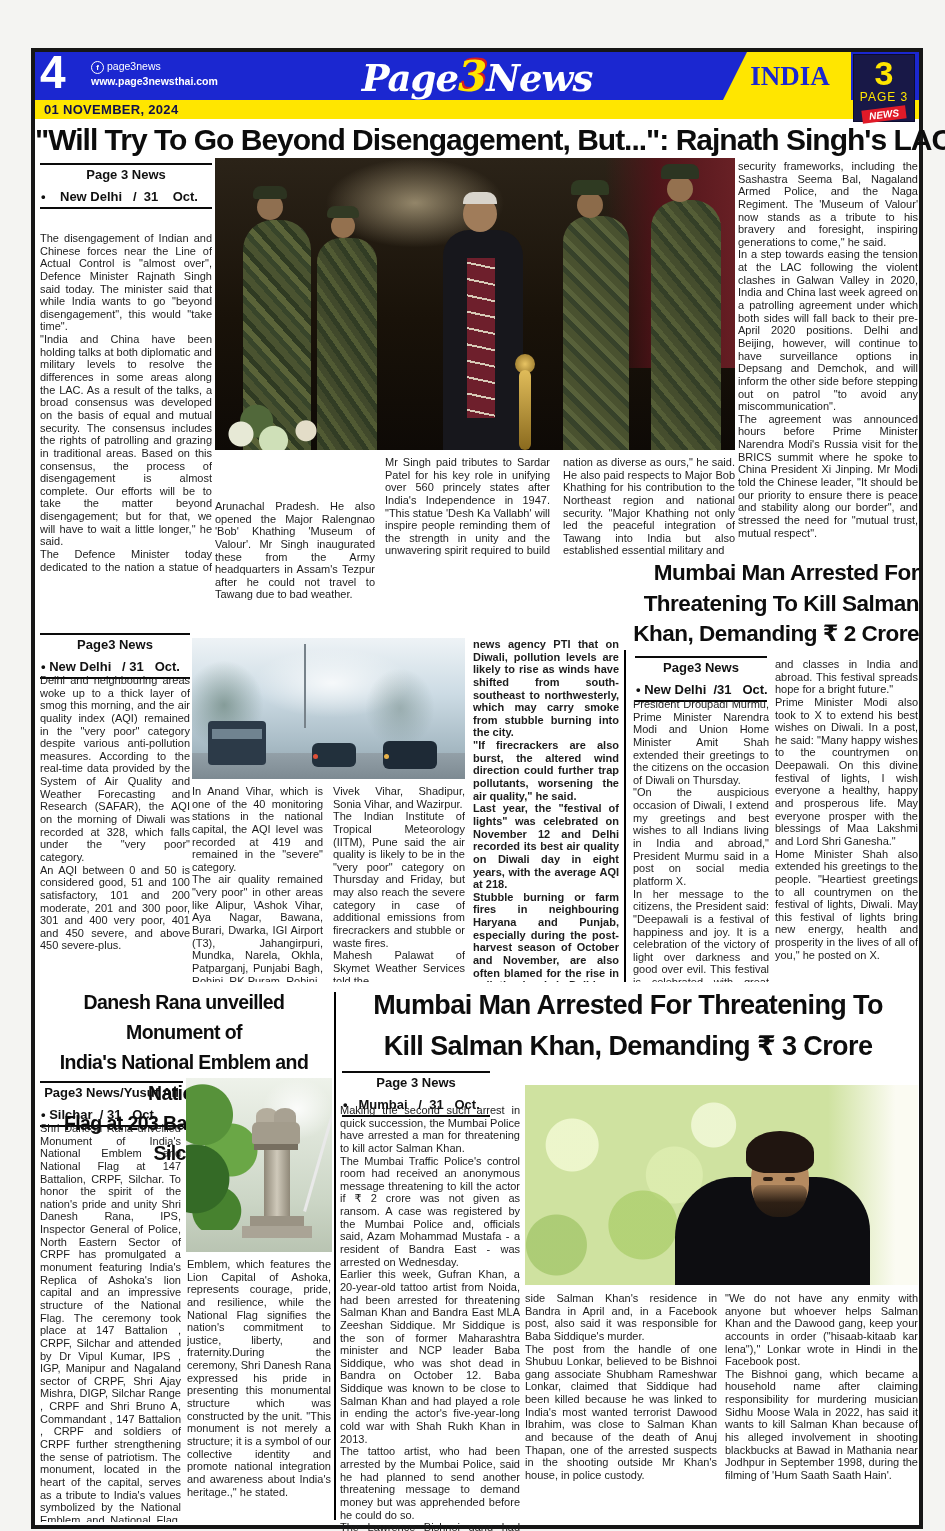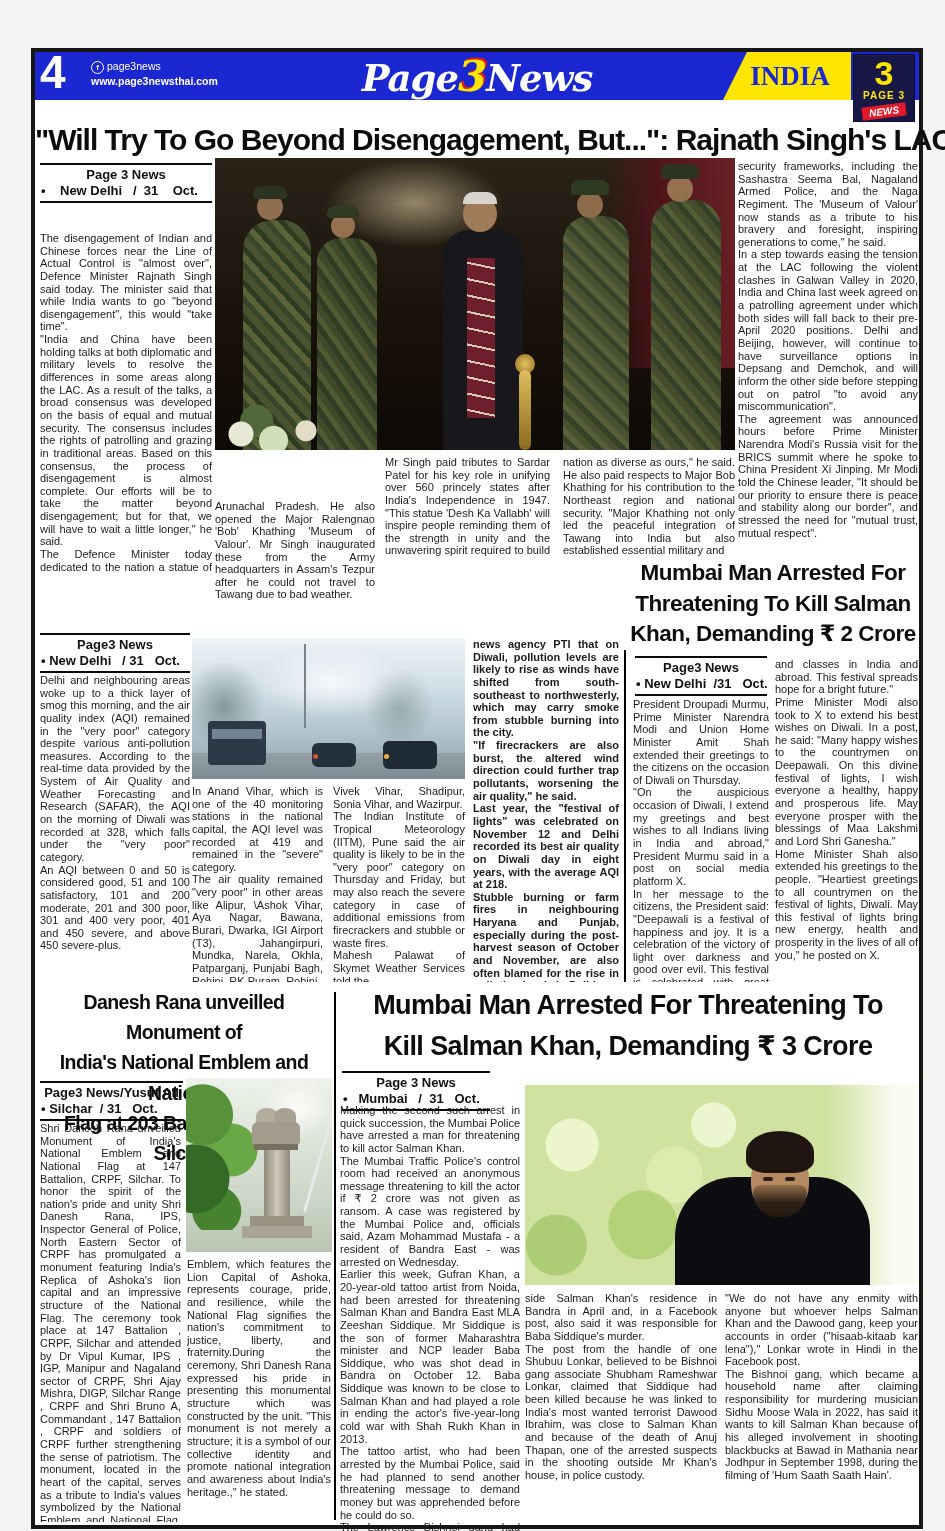--- a/index.html
+++ b/index.html
@@ -17,43 +17,43 @@
     font-family:"DejaVu Serif","Liberation Serif",serif;font-weight:bold;font-style:italic;
     font-size:37px;letter-spacing:-1px;}
   .masthead .m3{color:#ffe500;font-size:42px;text-shadow:2px -2px 0 #d81c20;}
   .india{position:absolute;right:68px;top:0;width:128px;height:48px;background:#ffe600;
     clip-path:polygon(24px 0,100% 0,100% 100%,0 100%);color:#1b27d0;
     font-family:"Liberation Serif","DejaVu Serif",serif;font-weight:bold;font-size:27px;
     line-height:48px;text-align:center;padding-left:6px;box-sizing:border-box;}
   .logo{position:absolute;right:4px;top:2px;width:62px;height:68px;background:#181847;z-index:6;
     text-align:center;border:1px solid #0c0c30;box-sizing:border-box;}
   .logo .l3{color:#ffe500;font-size:34px;font-weight:bold;line-height:34px;display:block;margin-top:1px;}
-  .logo .lp{color:#ffe500;font-size:10px;font-weight:bold;letter-spacing:1px;display:block;}
+  .logo .lp{color:#ffe500;font-size:12px;font-weight:normal;letter-spacing:1px;display:block;}
   .logo .ln{display:inline-block;background:#e01a28;color:#fff;font-style:italic;font-weight:bold;
     font-size:10px;padding:1px 7px;transform:rotate(-7deg);margin-top:2px;}
   .datebar{position:absolute;left:0;top:48px;width:884px;height:19px;background:#ffe600;
     color:#10104a;font-weight:bold;font-size:13px;line-height:19px;padding-left:9px;
     box-sizing:border-box;letter-spacing:.3px;}
   
   .h-main{position:absolute;left:0;top:71px;width:884px;text-align:center;color:#0c0c0c;
     font-size:30px;font-weight:bold;letter-spacing:-1px;white-space:nowrap;}
   .h-serif{position:absolute;left:0px;top:512px;width:588px;text-align:center;color:#0d0d0d;
     font-family:"DejaVu Serif","Liberation Serif",serif;font-weight:bold;font-size:28px;
     line-height:1.22;white-space:pre-line;letter-spacing:0px;}
-  .h-greet{position:absolute;left:592px;top:506px;width:292px;text-align:center;color:#0d0d0d;
+  .h-greet{position:absolute;left:592px;top:506px;width:292px;text-align:right;color:#0d0d0d;
     font-weight:bold;font-size:22.5px;line-height:1.36;white-space:pre-line;letter-spacing:-.5px;}
   .h-crpf{position:absolute;left:0px;top:935px;width:298px;text-align:center;color:#0d0d0d;
     font-weight:bold;font-size:19.5px;line-height:1.55;white-space:pre-line;letter-spacing:-.6px;}
   .h-salman{position:absolute;left:302px;top:933px;width:582px;text-align:center;color:#0d0d0d;
     font-weight:bold;font-size:27px;line-height:1.5;white-space:pre-line;letter-spacing:-.6px;}
   
   .byline{position:absolute;border-top:2px solid #0a0a0a;border-bottom:2px solid #0a0a0a;
     padding:2px 1px 3px;font-weight:bold;font-size:13px;color:#111;box-sizing:border-box;}
   .byline .src{display:block;text-align:center;}
-  .byline .place{display:block;margin-top:1px;white-space:pre;}
+  .byline .place{display:block;margin-top:7px;white-space:pre;}
   .body-text{position:absolute;font-size:11px;line-height:1.15;text-align:justify;color:#1c1c1c;
     white-space:pre-line;overflow:hidden;}
   .vrule{position:absolute;width:2px;background:#000;}
   .photo{position:absolute;overflow:hidden;}
 </style>
 </head>
 <body>
 
 <div class="sheet">
 
@@ -64,20 +64,21 @@
       <div style="font-weight:bold;">www.page3newsthai.com</div>
     </div>
     <div class="masthead"><span>Page</span><span class="m3">3</span><span>News</span></div>
     <div class="india">INDIA</div>
   </div>
   <div class="logo">
     <span class="l3">3</span>
     <span class="lp">PAGE 3</span>
     <span class="ln">NEWS</span>
   </div>
+  <div class="datebar">01 NOVEMBER, 2024</div>
 
   <div class="h-main">"Will Try To Go Beyond Disengagement, But...": Rajnath Singh's LAC Update</div>
 
   <div class="byline" style="left:5px;top:111px;width:172px;">
     <span class="src">Page 3 News</span>
     <span class="place">•    New Delhi   /  31    Oct.</span>
   </div>
   <div class="body-text" style="left:5px;top:180px;width:172px;height:340px;">The disengagement of Indian and Chinese forces near the Line of Actual Control is "almost over", Defence Minister Rajnath Singh said today. The minister said that while India wants to go "beyond disengagement", this would "take time".
 "India and China have been holding talks at both diplomatic and military levels to resolve the differences in some areas along the LAC. As a result of the talks, a broad consensus was developed on the basis of equal and mutual security. The consensus includes the rights of patrolling and grazing in traditional areas. Based on this consensus, the process of disengagement is almost complete. Our efforts will be to take the matter beyond disengagement; but for that, we will have to wait a little longer," he said.
 The Defence Minister today dedicated to the nation a statue of Sardar Vallabhbhai Patel, whose birth anniversary is being celebrated today, at Tawang in</div>

